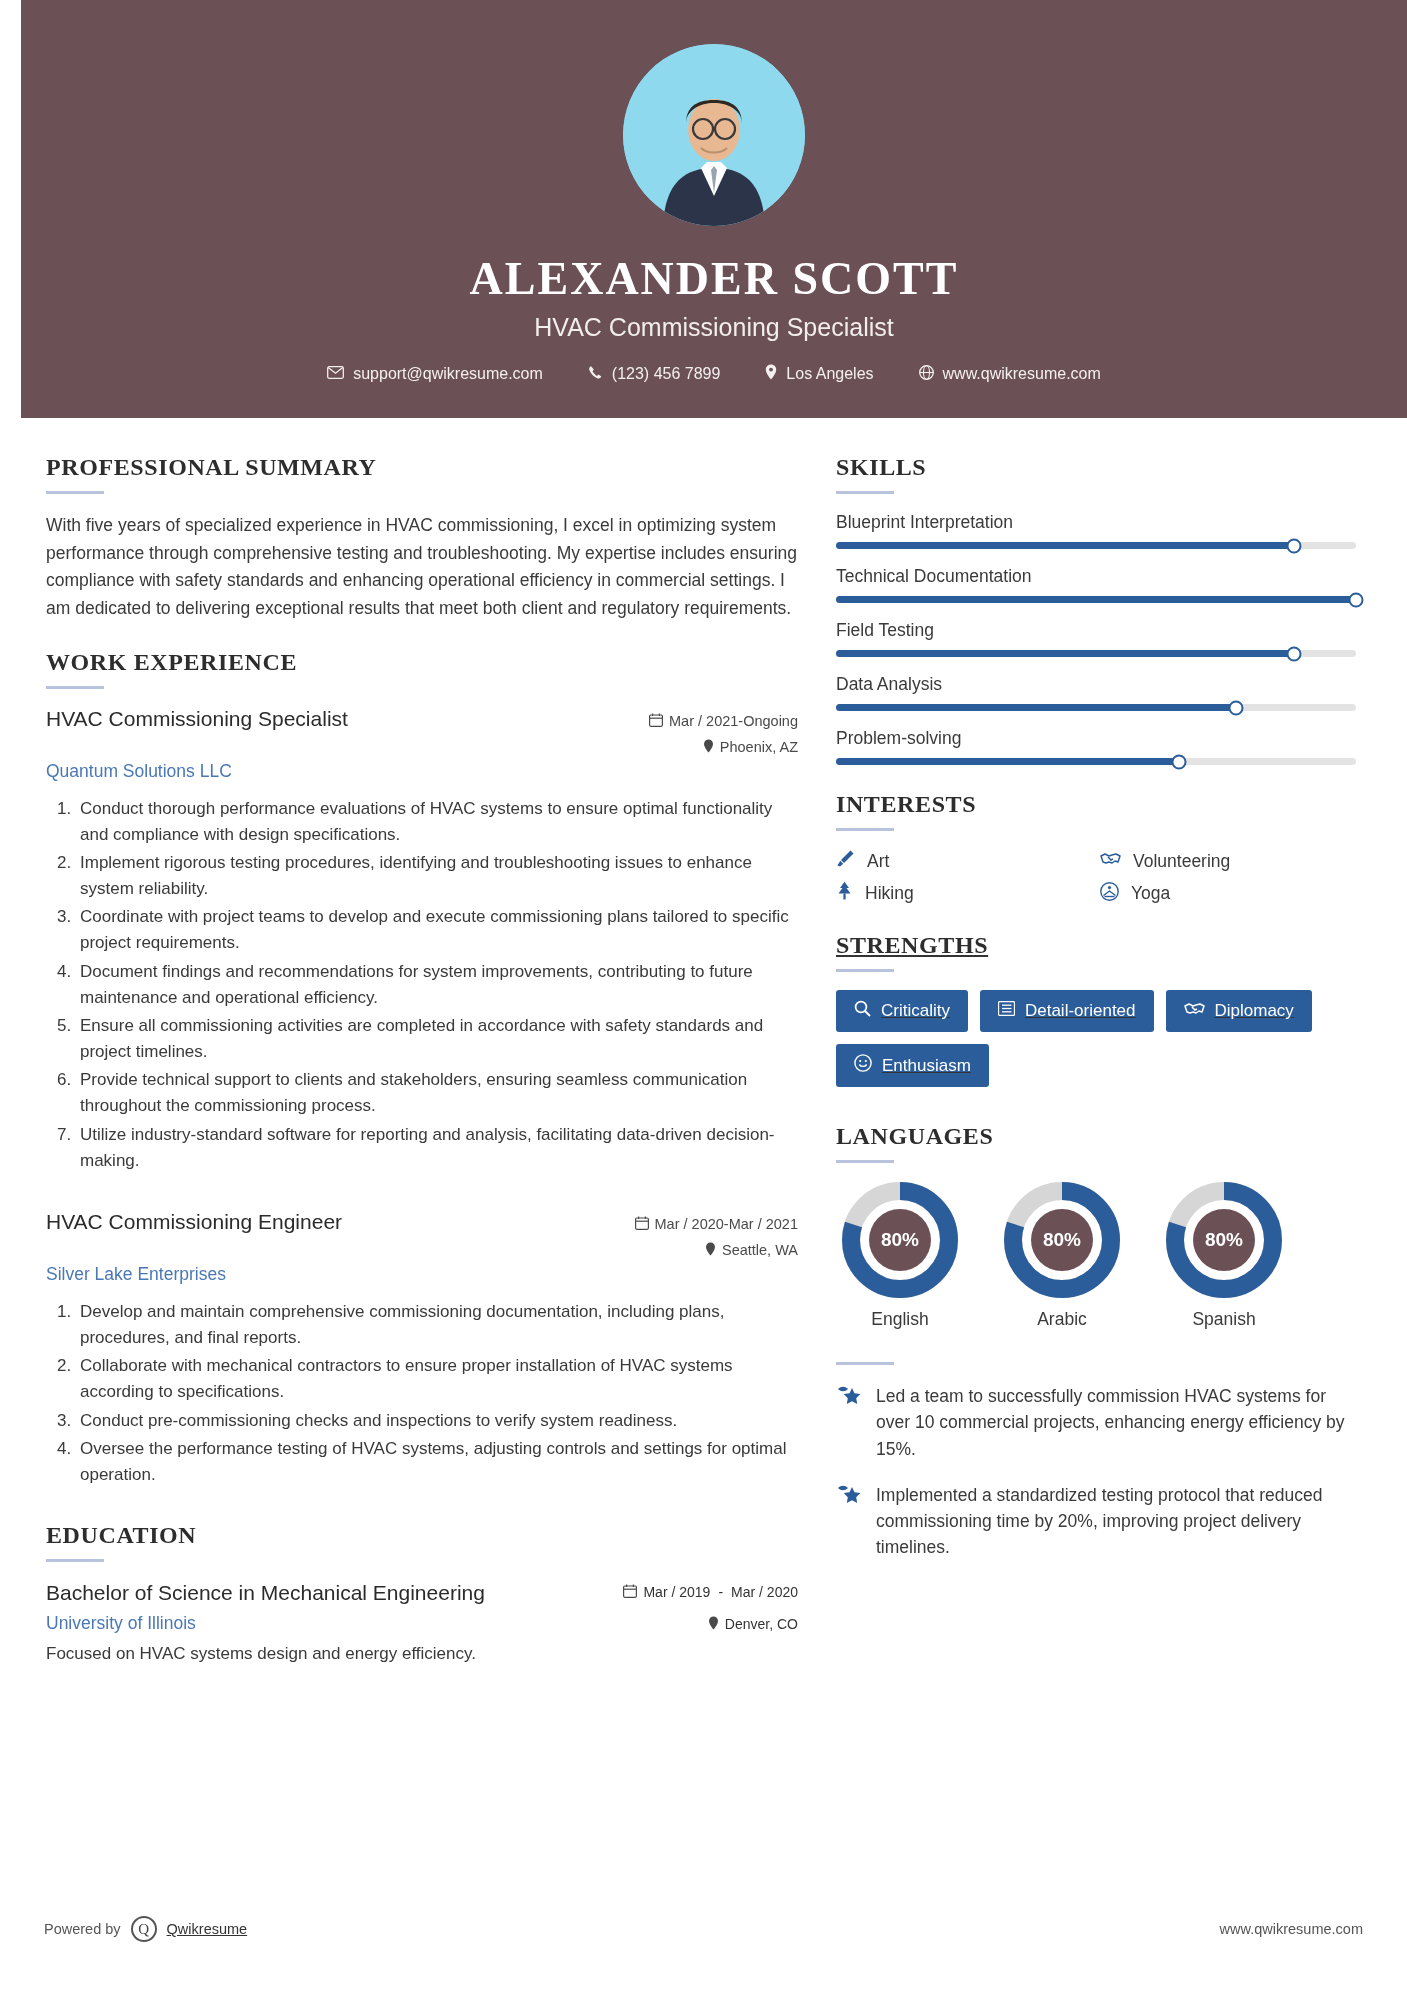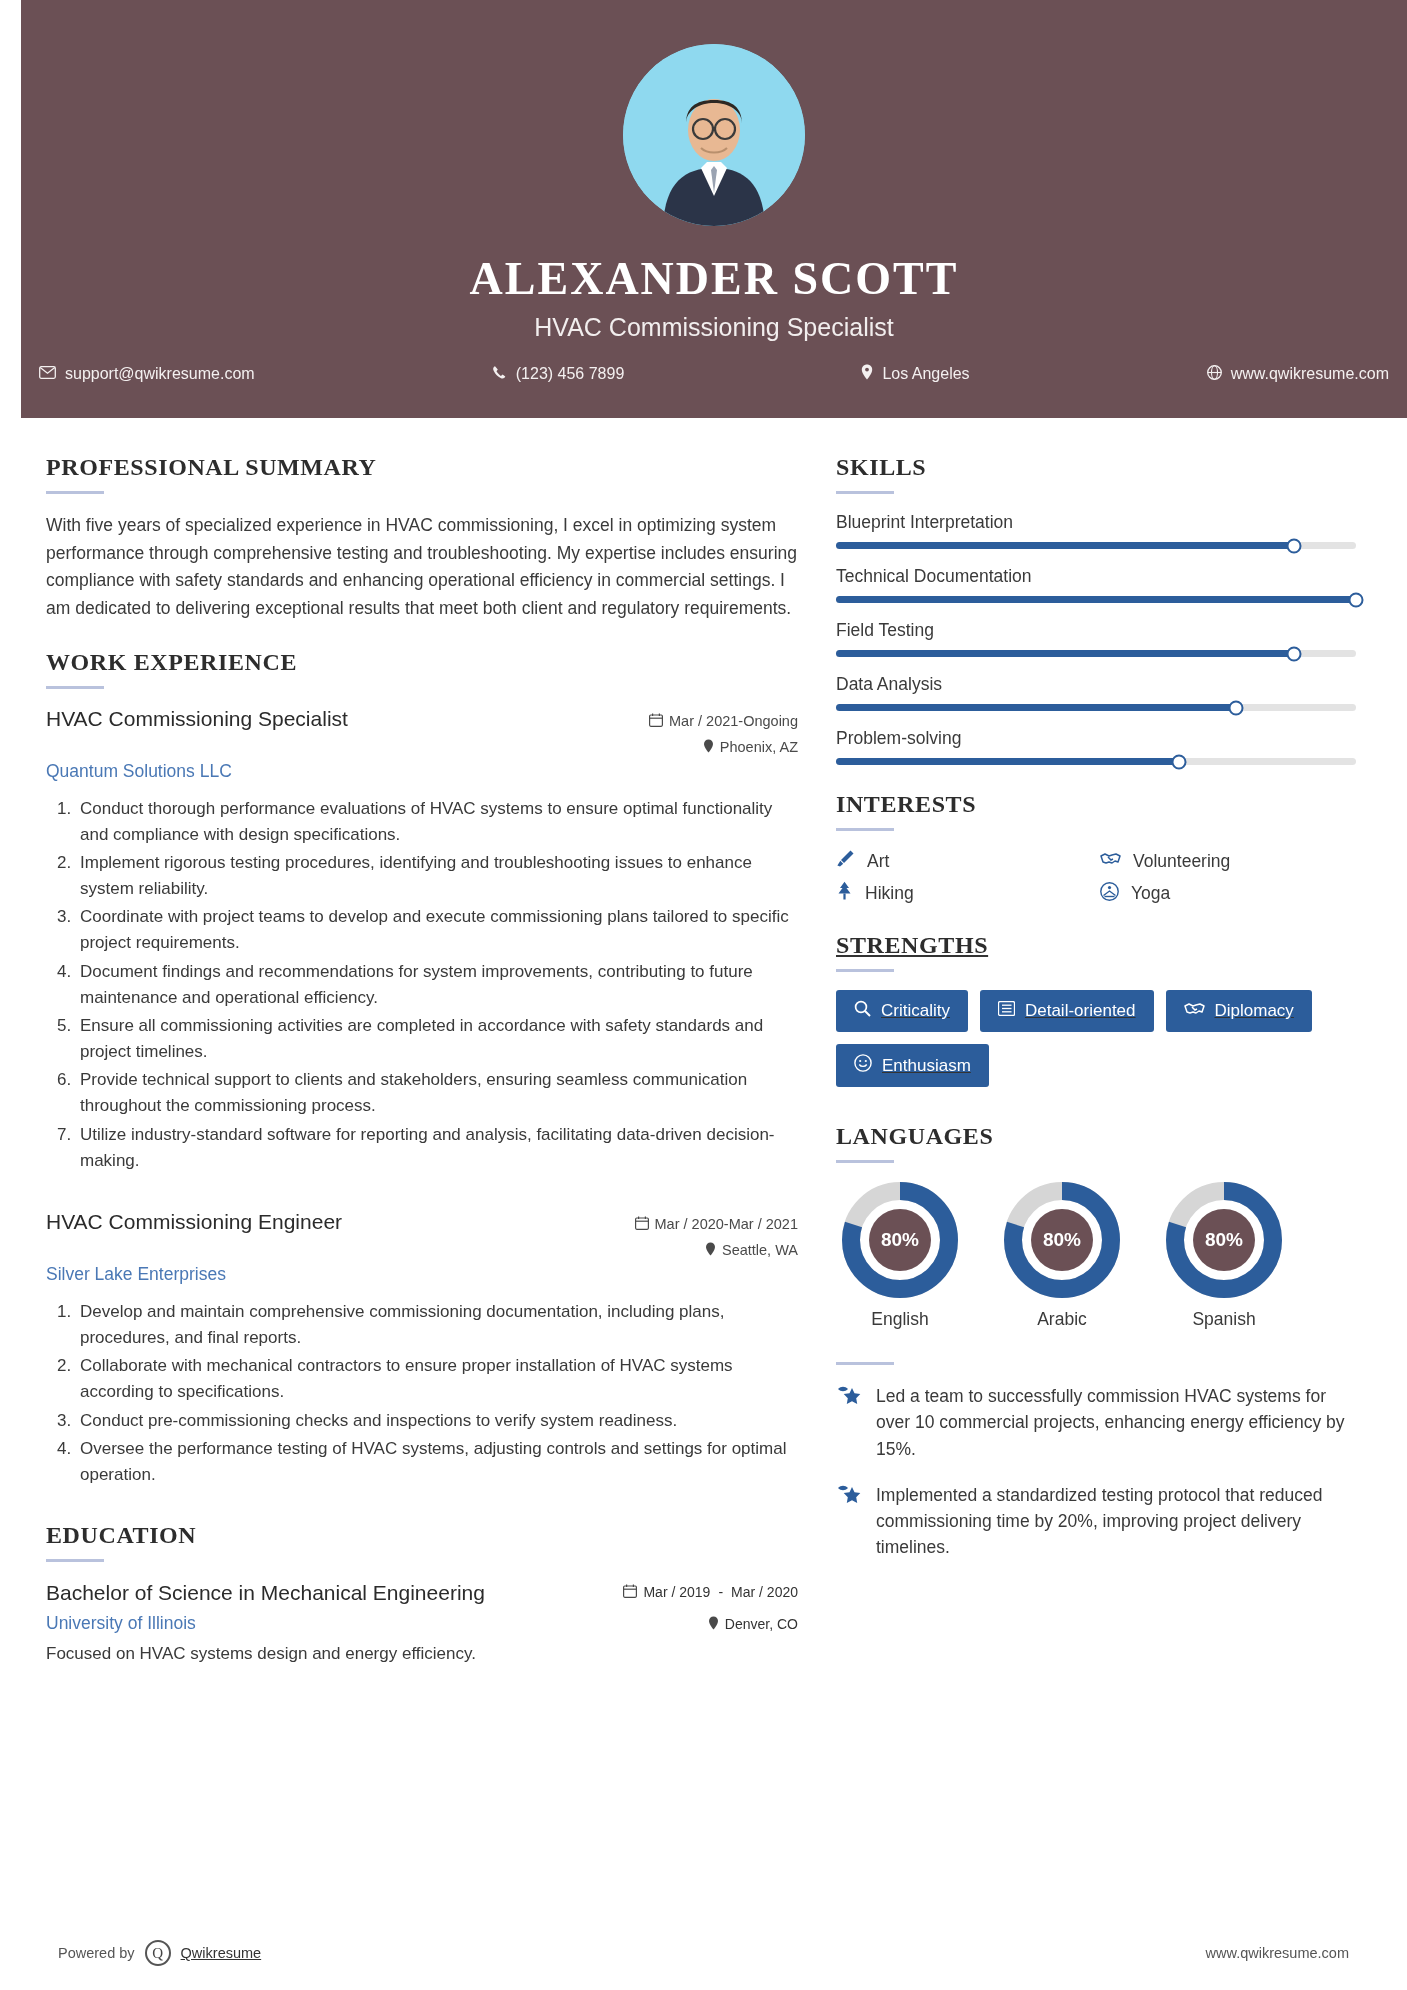--- a/index.html
+++ b/index.html
@@ -45,21 +45,21 @@
   }
   .jobtitle {
     font-size: 25px;
     font-weight: 400;
     margin-top: 8px;
     color: #f2eeee;
   }
   .contact-row {
     margin-top: 22px;
     display: flex;
-    justify-content: space-between;
+    justify-content: center;
     align-items: center;
     gap: 9px;
     font-size: 16px;
     color: #f4f0f0;
   }
   .contact-item {
     display: flex;
     align-items: center;
     gap: 9px;
     padding: 0 18px;
@@ -207,25 +207,25 @@
     margin-bottom: 20px;
     font-size: 17.5px;
     line-height: 1.5;
     color: #3a3a3a;
   }
   .achievement .star { flex: none; padding-top: 2px; }
 
   
   .footer {
     position: absolute;
-    bottom: 24px; left: 0; right: 0;
+    bottom: 48px; left: 0; right: 0;
     display: flex;
     justify-content: space-between;
     align-items: center;
-    padding: 0 58px;
+    padding: 0 44px;
     font-size: 14.5px;
     color: #555555;
   }
   .powered { display: flex; align-items: center; gap: 10px; }
   .powered .qlogo {
     width: 26px; height: 26px;
     border-radius: 50%;
     background: #ffffff;
     border: 2px solid #555555;
     display: flex; align-items: center; justify-content: center;

